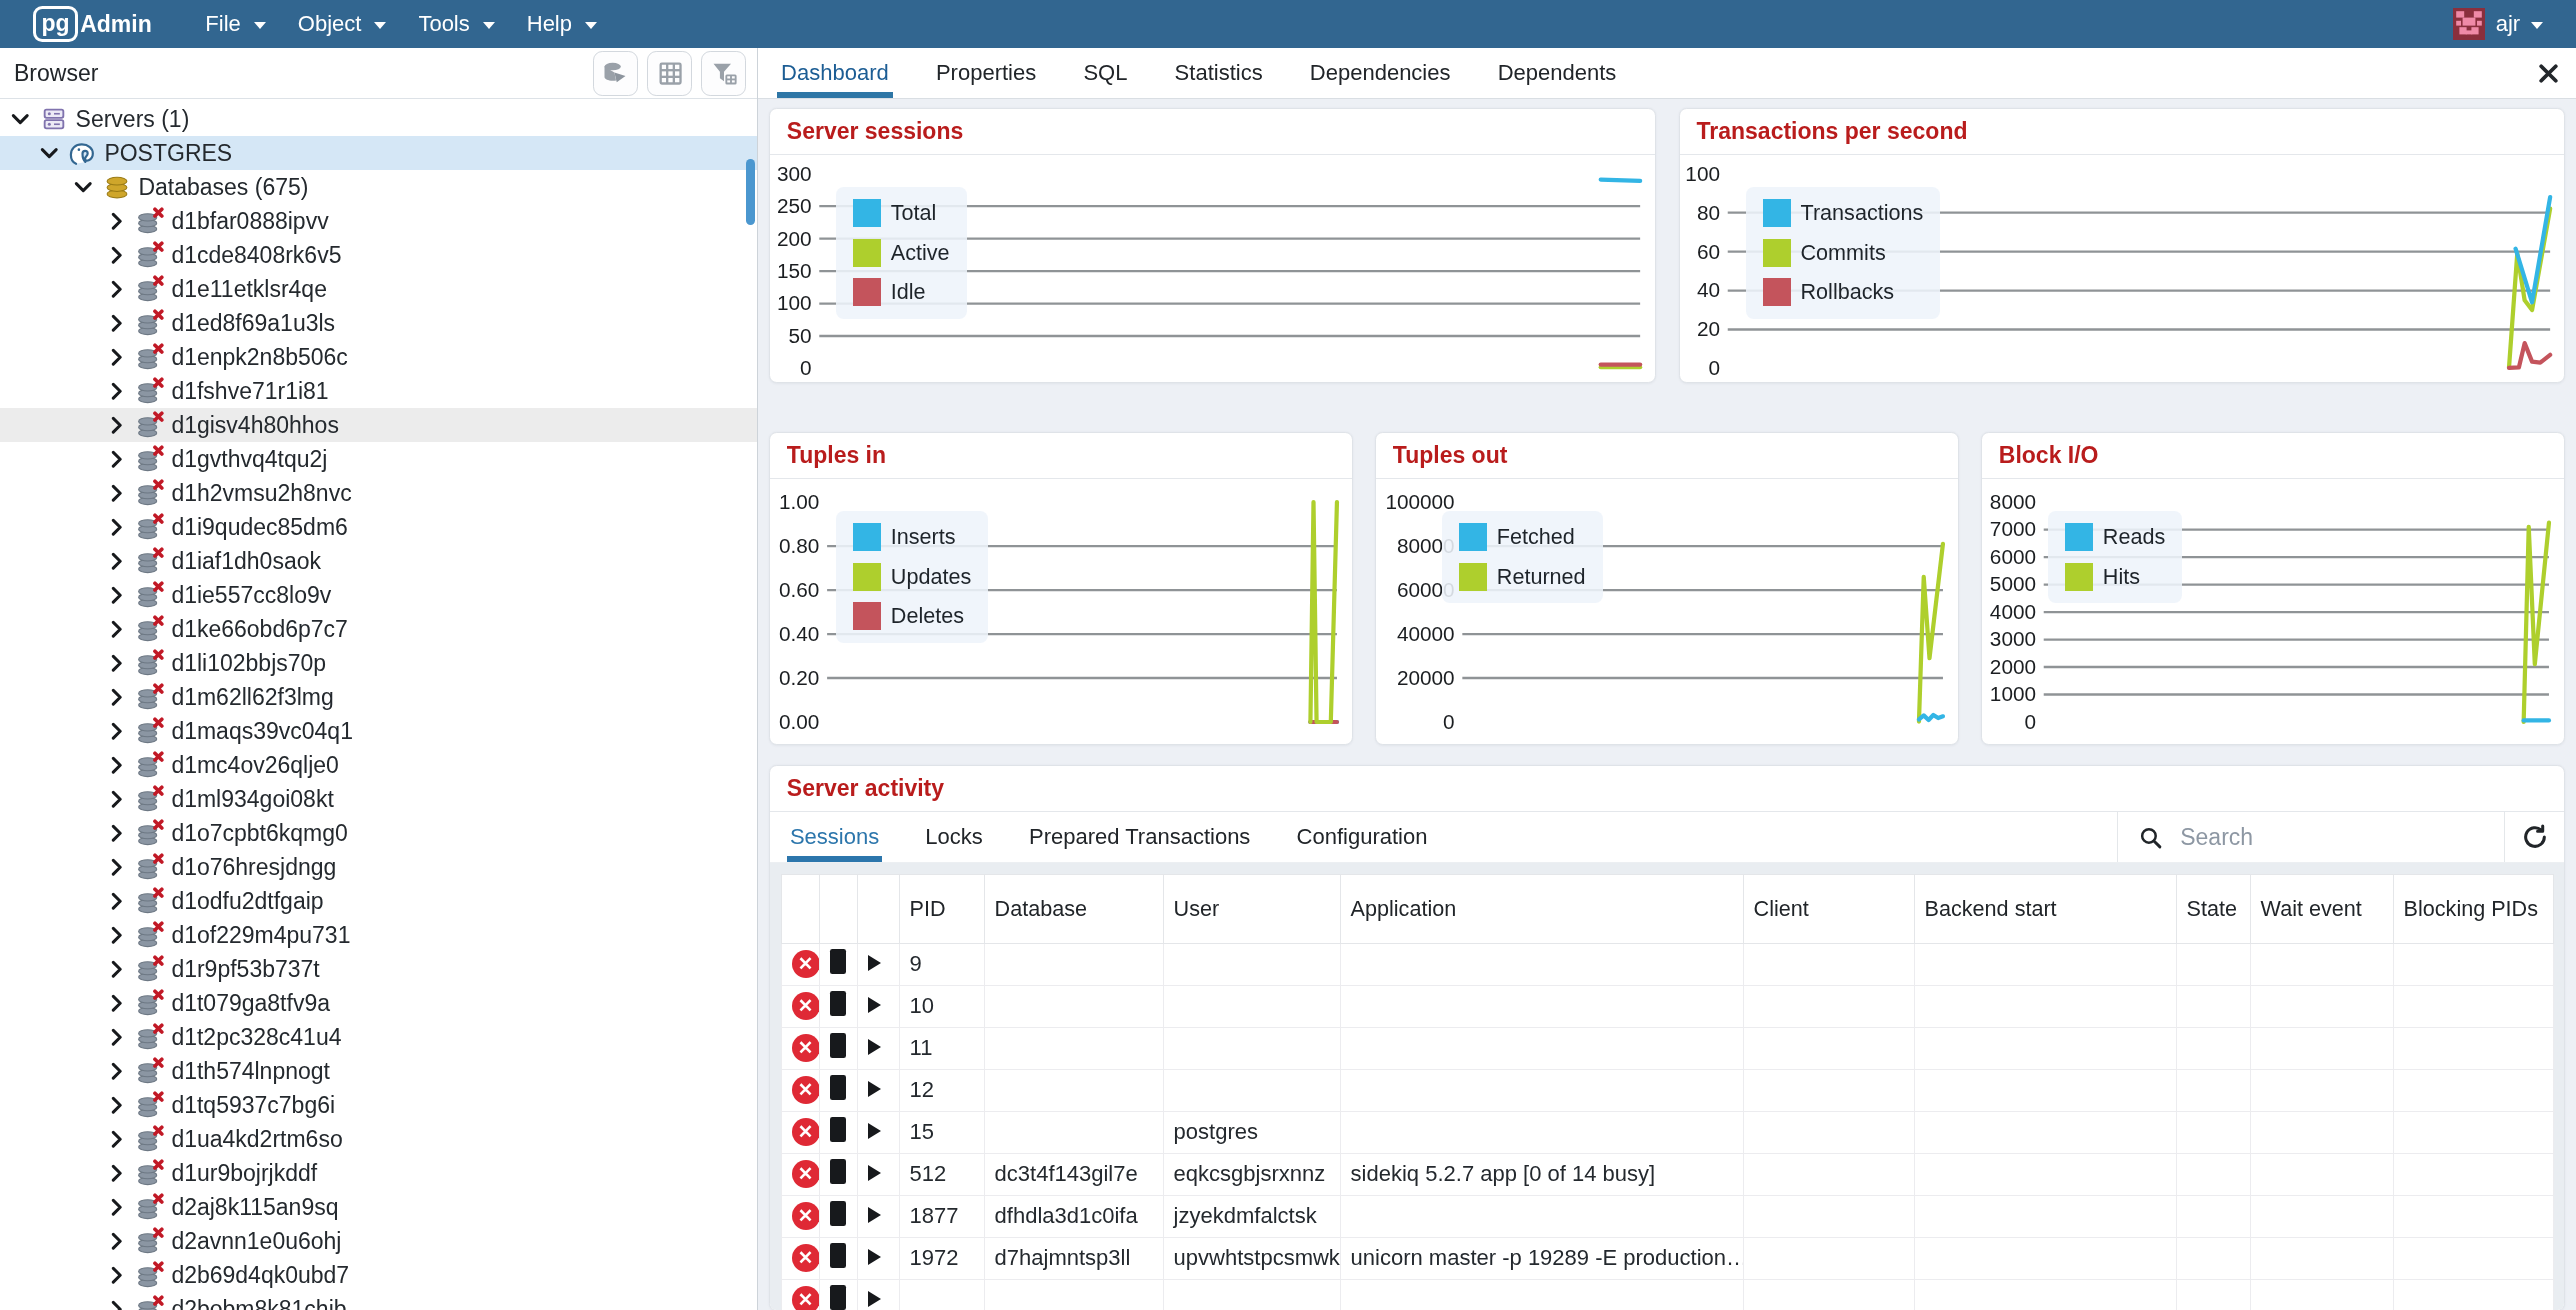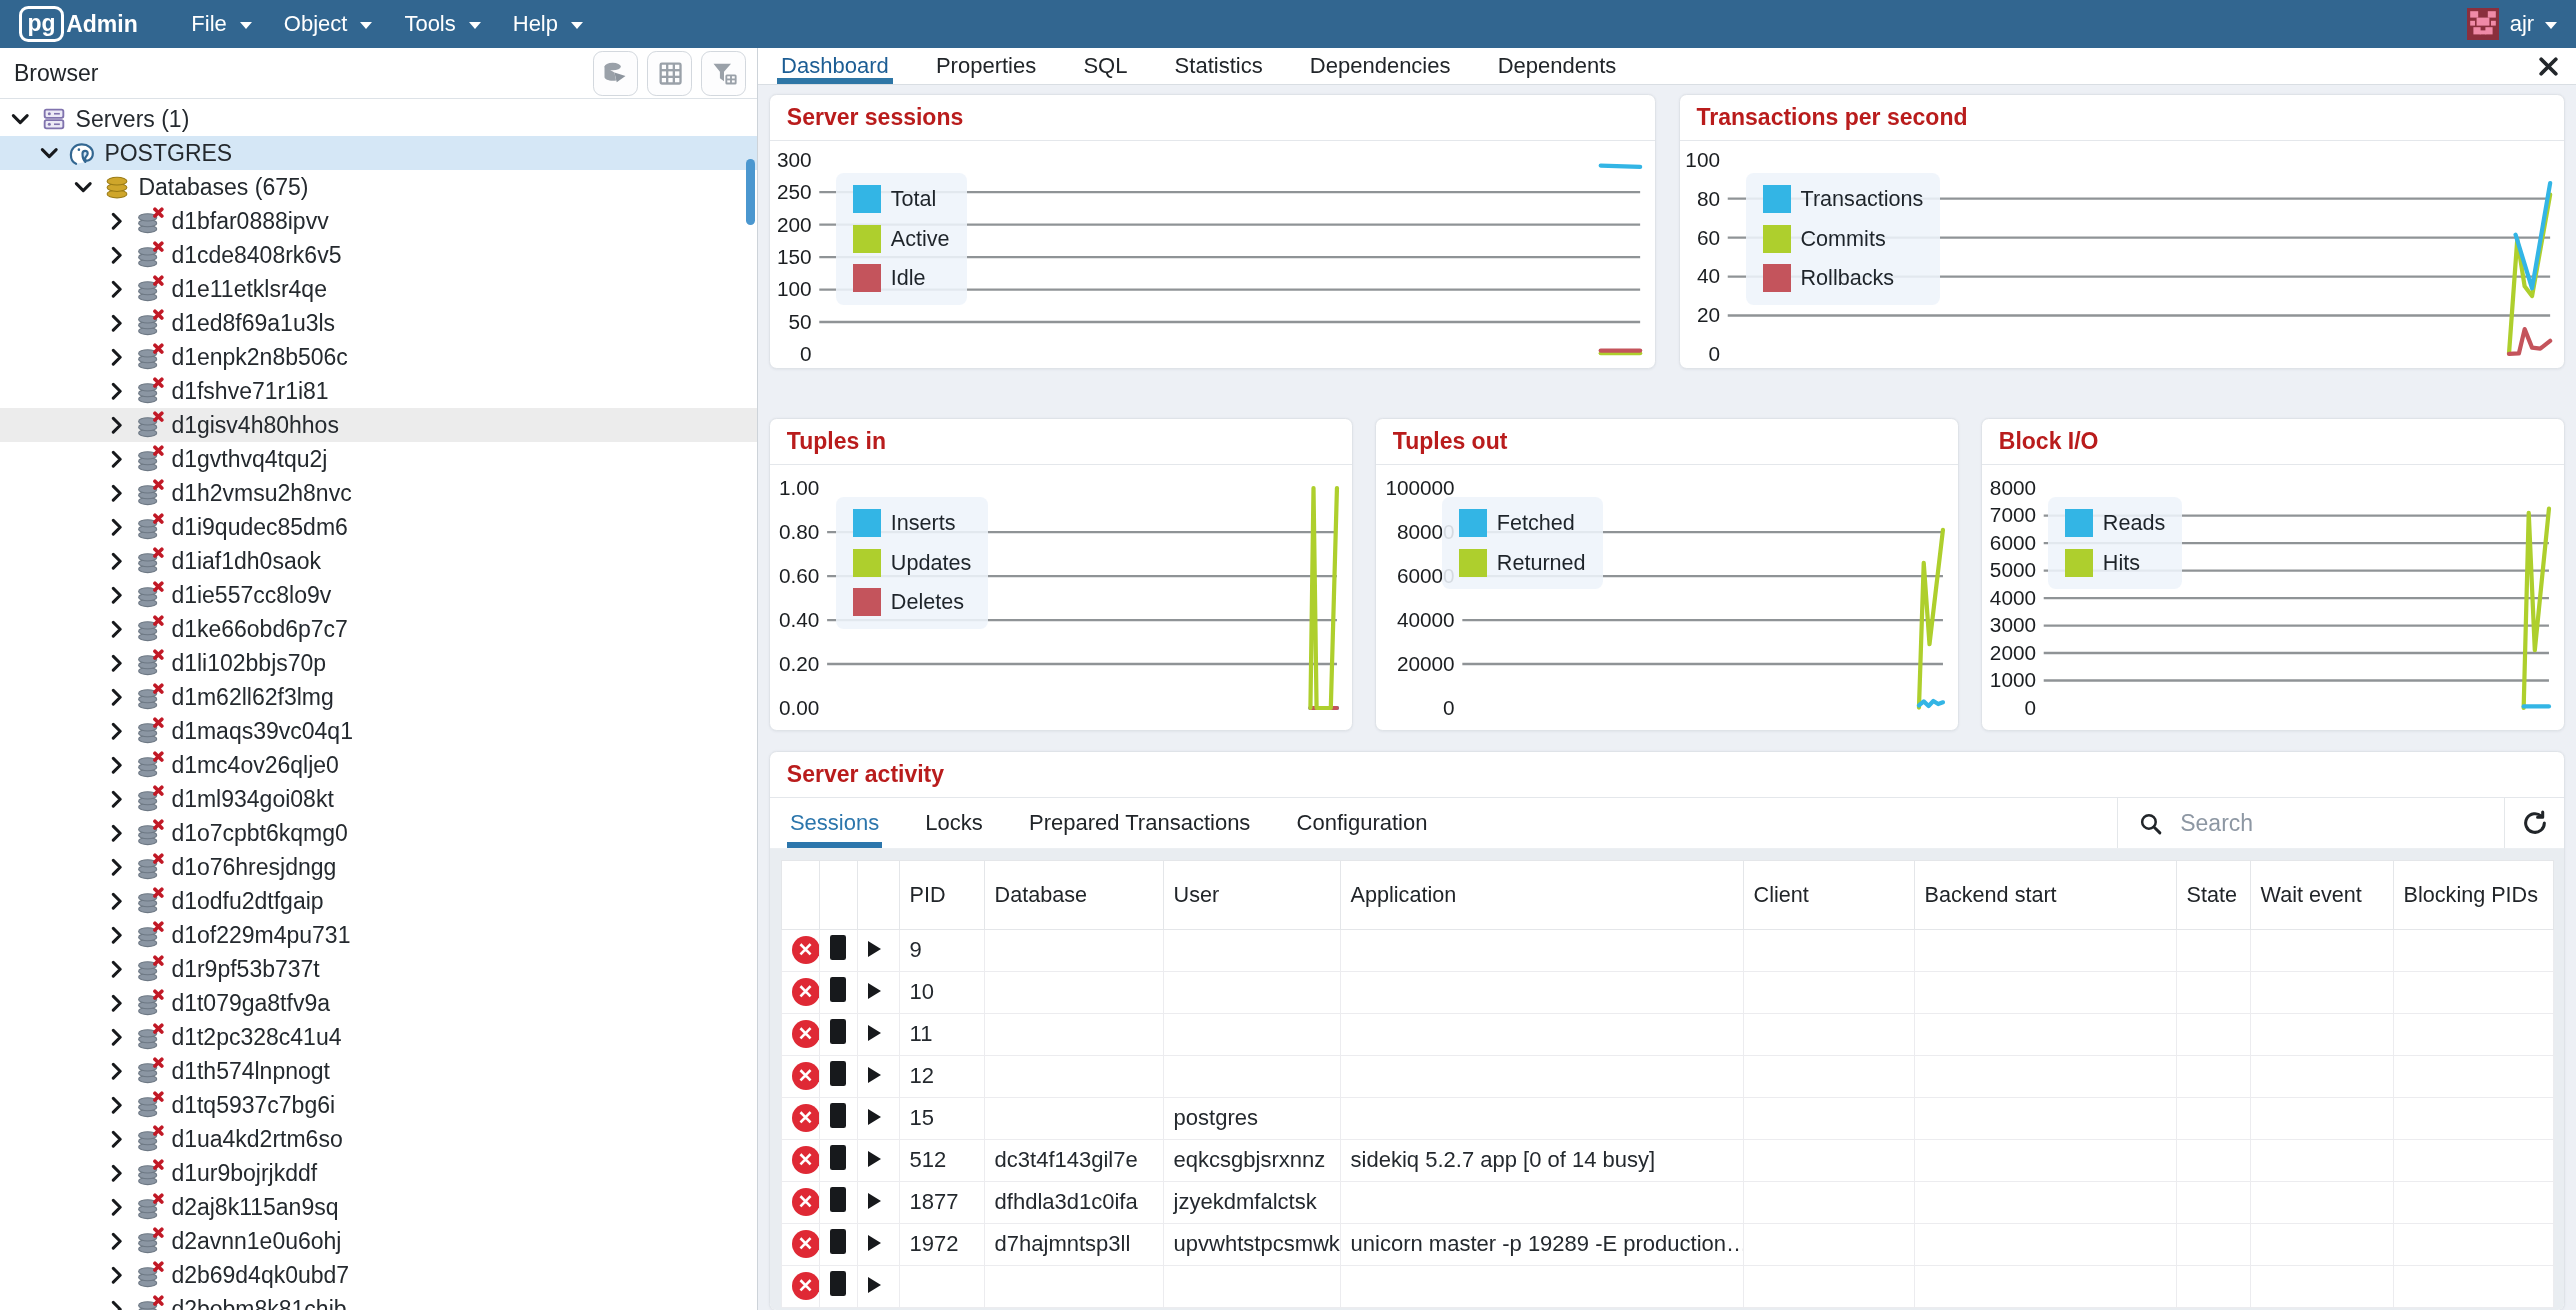--- a/index.html
+++ b/index.html
@@ -1,21 +1,21 @@
 <!DOCTYPE html>
 <html style="font-size:12.3px"><head>
 <meta charset="utf-8">
 <style>
   * { box-sizing: border-box; margin: 0; padding: 0; }
   html,body { width:2576px; height:1310px; overflow:hidden; }
   body { font-family:"Liberation Sans", sans-serif; background:#fff; color:#212529; }
   svg text { font-family:"Liberation Sans", sans-serif; }
 
   
-  .topbar { height:48px; background:#326690; display:flex; align-items:center; padding:0 19px; color:#fff; }
+  .topbar { height:48px; background:#326690; display:flex; align-items:center; padding:0 33px; color:#fff; }
   .logo { display:flex; align-items:center; margin-right:21.6px; }
   .logo-box { border:3.8px solid #fff; border-radius:9.2px; font-weight:bold; font-size:23px; line-height:1; padding:3.1px 5.4px 4.6px; color:#fff; }
   .logo-admin { font-weight:bold; font-size:23px; margin-left:2.3px; }
   .menu { display:flex; align-items:center; gap:13px; margin-left:32px; font-size:22px; cursor:default; }
   .caret-down { width:0; height:0; border-left:6.2px solid transparent; border-right:6.2px solid transparent; border-top:7.7px solid #fff; margin-top:3.1px; }
   .user-area { margin-left:auto; display:flex; align-items:center; gap:10.8px; font-size:22px; }
   .avatar { width:32px; height:32px; display:block; }
 
   
   .app { display:flex; height:1263px; }
@@ -32,21 +32,21 @@
   .tree-row.lvl2 { padding-left:72px; }
   .tree-row.lvl3 { padding-left:105px; }
   .tree-row.selected { background:#d5e7f6; }
   .tree-row.hovered { background:#ececec; }
   .chev { width:23px; display:flex; justify-content:center; align-items:center; flex:none; }
   .ticon { width:31px; display:flex; justify-content:center; align-items:center; flex:none; }
   .vthumb { position:absolute; right:2.3px; top:60px; width:8.5px; height:66px; background:#4b97cf; border-radius:4.6px; }
 
   
   .content { flex:1; min-width:0; display:flex; flex-direction:column; background:#edf0f5; }
-  .tabbar { height:37px; background:#fff; border-bottom:1.5px solid #d9dee3; display:flex; align-items:stretch; padding-left:18.5px; }
+  .tabbar { height:51px; background:#fff; border-bottom:1.5px solid #d9dee3; display:flex; align-items:stretch; padding-left:18.5px; }
   .tab { display:flex; align-items:center; font-size:22px; color:#212529; margin-right:38px; padding:6.2px 4.6px 0; border-bottom:6.2px solid transparent; cursor:default; }
   .tab.active { color:#1c5d94; border-bottom-color:#2e76a6; }
   .tab-close { margin-left:auto; align-self:center; margin-right:15.4px; display:flex; }
 
   .dash { flex:1; padding:9.2px 10.8px 0; display:flex; flex-direction:column; overflow:hidden; }
   .chart-row1 { display:flex; gap:23px; height:275px; flex:none; margin-bottom:49px; }
   .chart-row2 { display:flex; gap:21.6px; height:313px; flex:none; margin-bottom:20px; }
   .card { background:#fff; border:1.5px solid #dfe3e8; border-radius:7.7px; overflow:hidden; display:flex; flex-direction:column; box-shadow:0 0.8px 2.3px rgba(40,50,60,.06); }
   .chart-row1 .card, .chart-row2 .card { flex:1; }
   .card-h { height:46px; flex:none; border-bottom:1.5px solid #e4e7eb; display:flex; align-items:center; padding:0 17px; font-size:23px; font-weight:bold; color:#b91c1c; }

